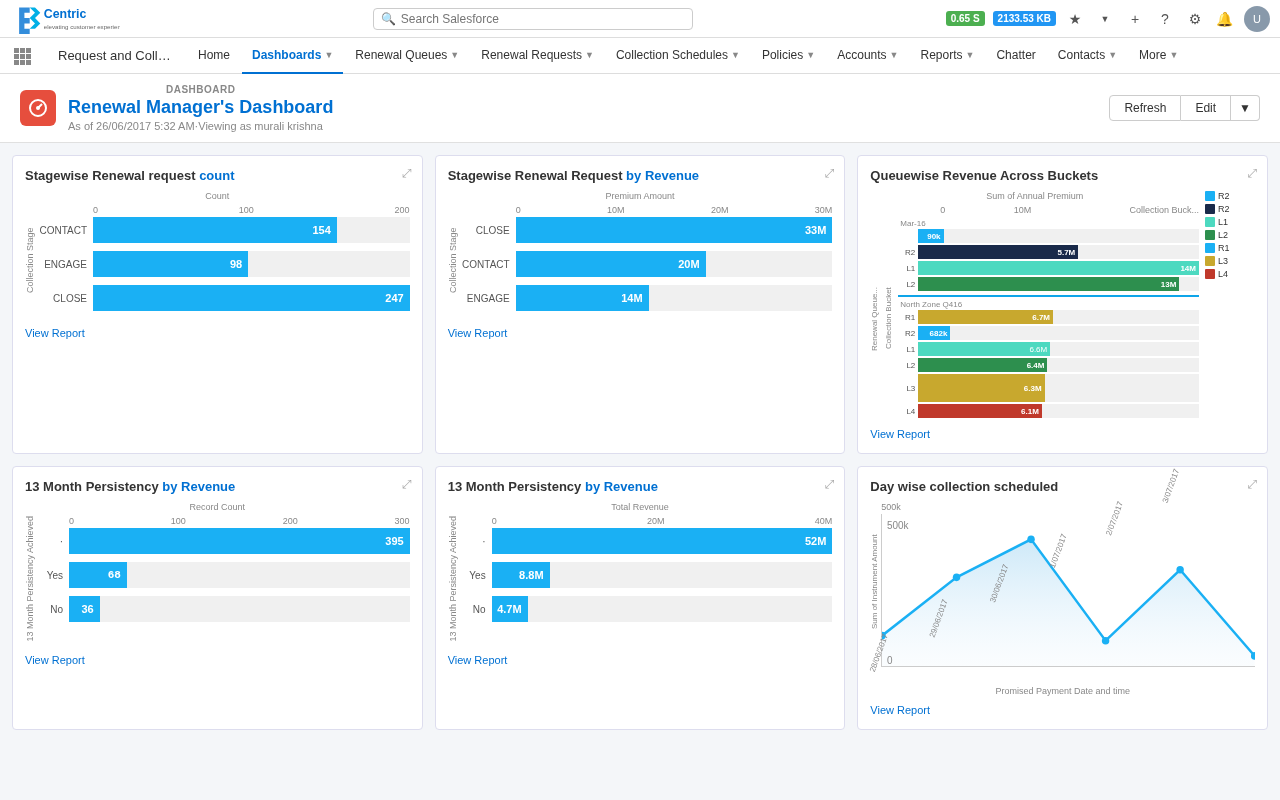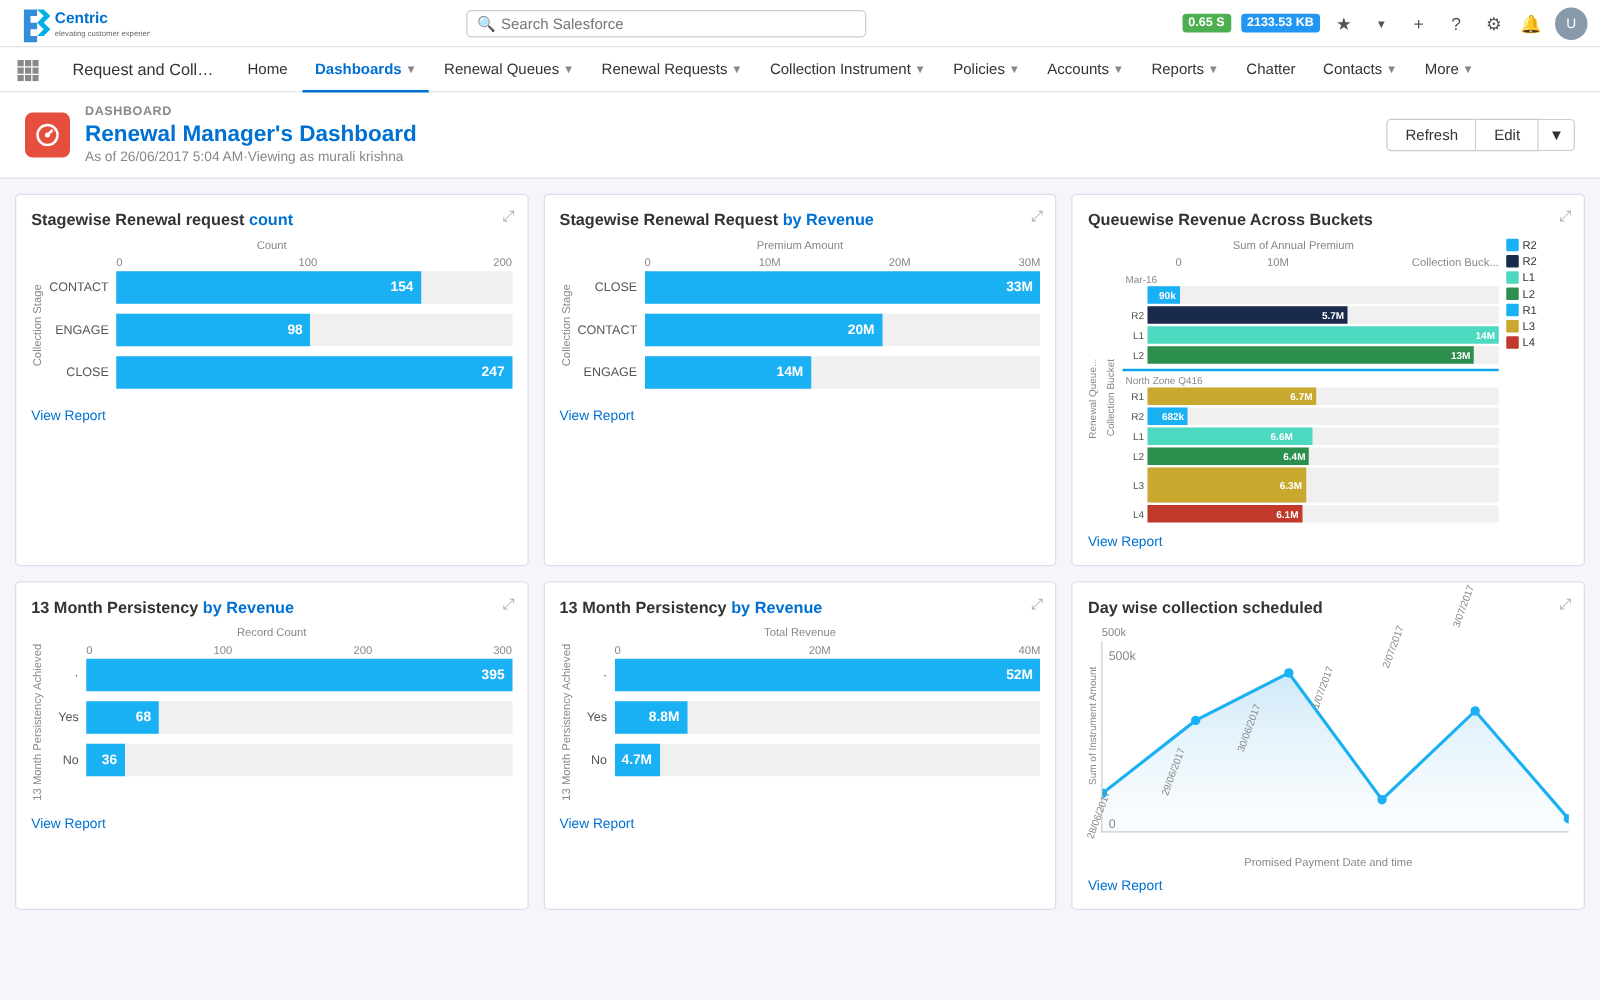--- a/index.html
+++ b/index.html
@@ -114,21 +114,21 @@
       justify-content: space-between;
     }
     .dash-header-left { display: flex; align-items: center; gap: 12px; }
     .dash-icon {
       width: 36px; height: 36px;
       background: #e64e3d;
       border-radius: 6px;
       display: flex; align-items: center; justify-content: center;
       color: #fff; font-size: 16px;
     }
-    .dash-label { font-size: 10px; color: #888; text-transform: uppercase; font-weight: bold; letter-spacing: 0.5px; }
+    .dash-label { font-size: 10px; color: #888; text-transform: uppercase; font-weight: bold; letter-spacing: 0.5px; text-align: center; }
     .dash-title { font-size: 18px; color: #333; font-weight: 600; margin-top: 2px; }
     .dash-title span { color: #0070d2; }
     .dash-subtitle { font-size: 11px; color: #888; margin-top: 2px; }
     .dash-actions { display: flex; align-items: center; gap: 0; }
     .dash-btn {
       padding: 5px 14px;
       font-size: 12px;
       border: 1px solid #ccc;
       background: #fff;
       cursor: pointer;
@@ -262,21 +262,21 @@
   </div>
   <div class="nav-item">
     <span>Renewal Queues</span>
     <span class="nav-chevron">▼</span>
   </div>
   <div class="nav-item">
     <span>Renewal Requests</span>
     <span class="nav-chevron">▼</span>
   </div>
   <div class="nav-item">
-    <span>Collection Instrument</span>
+    <span>Collection Schedules</span>
     <span class="nav-chevron">▼</span>
   </div>
   <div class="nav-item">
     <span>Policies</span>
     <span class="nav-chevron">▼</span>
   </div>
   <div class="nav-item">
     <span>Accounts</span>
     <span class="nav-chevron">▼</span>
   </div>
@@ -304,21 +304,21 @@
           <circle cx="10" cy="10" r="8" fill="none" stroke="white" stroke-width="2"></circle>
           <path d="M10 10 L14 6" stroke="white" stroke-width="2"></path>
           <circle cx="10" cy="10" r="2" fill="white"></circle>
         </svg>
     </div>
     <div>
       <div class="dash-label">DASHBOARD</div>
       <div class="dash-title">
         <span>Renewal Manager</span><span style="color:#0070d2">'s Dashboard</span>
       </div>
-      <div class="dash-subtitle">As of 26/06/2017 5:04 AM·Viewing as murali krishna</div>
+      <div class="dash-subtitle">As of 26/06/2017 5:32 AM·Viewing as murali krishna</div>
     </div>
   </div>
   <div class="dash-actions">
     <button class="dash-btn">Refresh</button>
     <button class="dash-btn edit-btn">Edit</button>
     <button class="dash-btn-arrow">▼</button>
   </div>
 </div>
 
 <div class="dashboard-grid">
@@ -457,21 +457,21 @@
             </div>
             <div style="display:flex; align-items:center; margin-bottom:2px;">
               <div style="min-width:20px; text-align:right; font-size:8px; color:#555; padding-right:3px;">R2</div>
               <div style="flex:1; height:14px; background:#f0f0f0;">
                 <div style="width:5%; height:100%; background:#1ab0f4; display:flex; align-items:center; justify-content:flex-end; padding-right:3px; color:#fff; font-size:8px; font-weight:bold; min-width:32px;padding-left:28px;">682k</div>
               </div>
             </div>
             <div style="display:flex; align-items:center; margin-bottom:2px;">
               <div style="min-width:20px; text-align:right; font-size:8px; color:#555; padding-right:3px;">L1</div>
               <div style="flex:1; height:14px; background:#f0f0f0;">
-                <div style="width:47%; height:100%; background:#4dd9c0; display:flex; align-items:center; justify-content:flex-end; padding-right:16px; color:#fff; font-size:8px; font-weight:bold;">6.6M</div>
+                <div style="width:47%; height:100%; background:#4dd9c0; display:flex; align-items:center; justify-content:flex-end; padding-right:3px; color:#fff; font-size:8px; font-weight:normal;">6.6M</div>
               </div>
             </div>
             <div style="display:flex; align-items:center; margin-bottom:2px;">
               <div style="min-width:20px; text-align:right; font-size:8px; color:#555; padding-right:3px;">L2</div>
               <div style="flex:1; height:14px; background:#f0f0f0;">
                 <div style="width:46%; height:100%; background:#2d8f4e; display:flex; align-items:center; justify-content:flex-end; padding-right:3px; color:#fff; font-size:8px; font-weight:bold;">6.4M</div>
               </div>
             </div>
             <div style="display:flex; align-items:center; margin-bottom:2px;">
               <div style="min-width:20px; text-align:right; font-size:8px; color:#555; padding-right:3px;">L3</div>
@@ -539,21 +539,21 @@
             <span>300</span>
           </div>
           <div style="display:flex; align-items:center; margin-bottom:8px;">
             <div style="min-width:32px; text-align:right; font-size:10px; color:#555; padding-right:6px;">·</div>
             <div style="flex:1; height:26px; background:#f0f0f0;">
               <div style="width:100%; height:100%; background:#1ab0f4; display:flex; align-items:center; justify-content:flex-end; padding-right:6px; color:#fff; font-size:11px; font-weight:bold;">395</div>
             </div>
           </div>
           <div style="display:flex; align-items:center; margin-bottom:8px;">
             <div style="min-width:32px; text-align:right; font-size:10px; color:#555; padding-right:6px;">Yes</div>
-            <div style="flex:1; height:26px; background:#f0f0f0;">
+            <div style="flex:1; height:26px; background:#f0f0f0;font-family:Liberation Mono, monospace;">
               <div style="width:17%; height:100%; background:#1ab0f4; display:flex; align-items:center; justify-content:flex-end; padding-right:6px; color:#fff; font-size:11px; font-weight:bold;">68</div>
             </div>
           </div>
           <div style="display:flex; align-items:center; margin-bottom:4px;">
             <div style="min-width:32px; text-align:right; font-size:10px; color:#555; padding-right:6px;">No</div>
             <div style="flex:1; height:26px; background:#f0f0f0;">
               <div style="width:9%; height:100%; background:#1ab0f4; display:flex; align-items:center; justify-content:flex-end; padding-right:6px; color:#fff; font-size:11px; font-weight:bold; min-width:30px;">36</div>
             </div>
           </div>
         </div>

